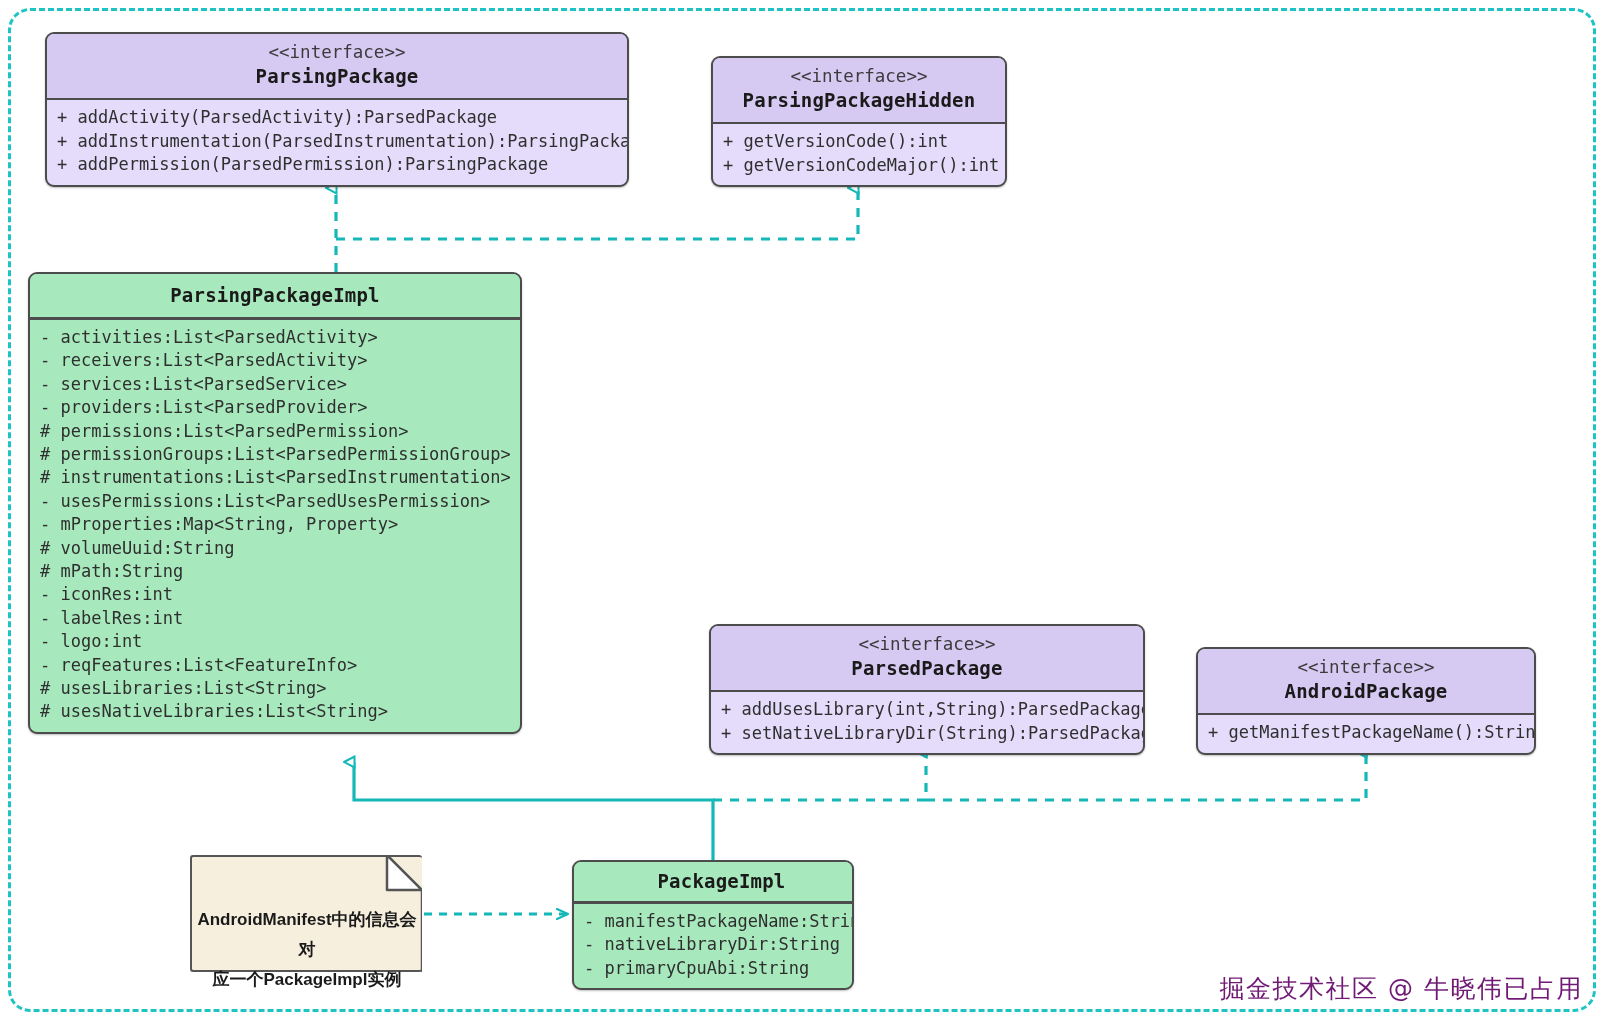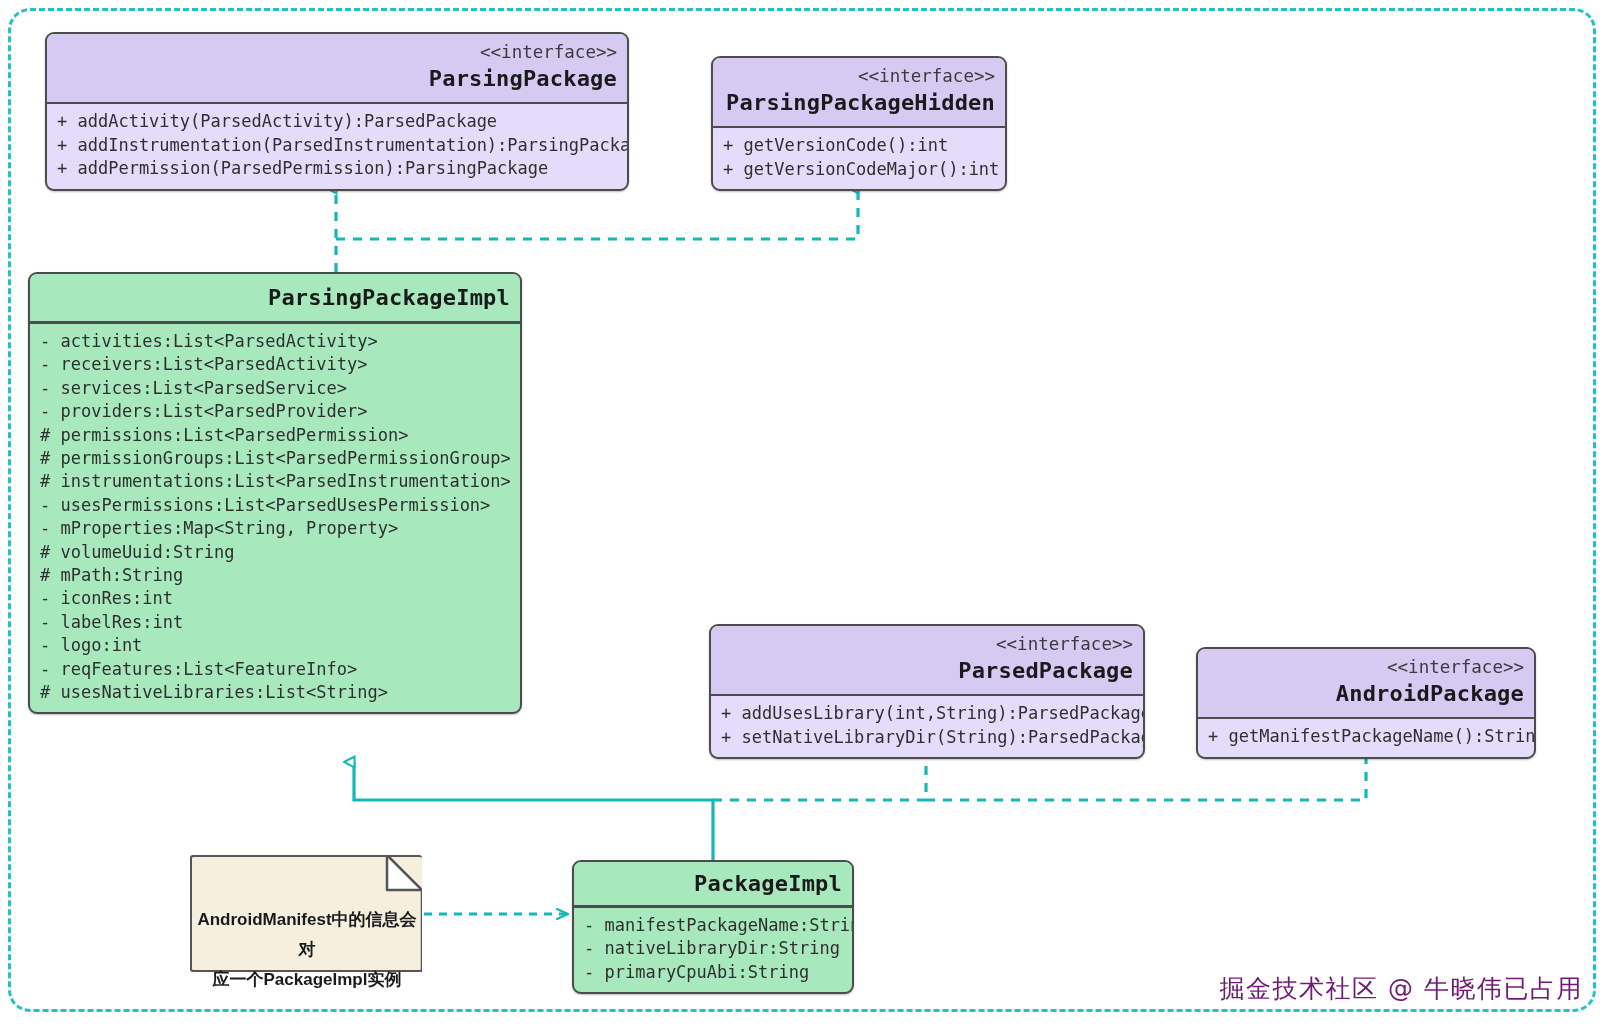--- a/index.html
+++ b/index.html
@@ -34,32 +34,32 @@
   .uml {
     position: absolute;
     box-sizing: border-box;
     border: 2.5px solid #4c4c4c;
     border-radius: 9px;
     overflow: hidden;
     box-shadow: 0 1px 2px rgba(0,0,0,0.25);
   }
   .uml .head {
     padding: 7px 10px 8px 10px;
-    text-align: right;
+    text-align: center;
     line-height: 1.34;
   }
   .uml .stereo {
     font-family: "DejaVu Sans Mono", monospace;
     font-size: 17.5px;
     color: #3b3b3b;
     letter-spacing: 0px;
   }
   .uml .cname {
     font-family: "DejaVu Sans Mono", monospace;
-    font-size: 22px;
+    font-size: 19px;
     font-weight: bold;
     color: #1a1a1a;
     letter-spacing: 0.2px;
   }
   .uml .divider {
     height: 2.5px;
     background: #4c4c4c;
   }
   .uml .members {
     padding: 6px 0 8px 0;
@@ -207,20 +207,21 @@
       <div class="member"># permissionGroups:List&lt;ParsedPermissionGroup&gt;</div>
       <div class="member"># instrumentations:List&lt;ParsedInstrumentation&gt;</div>
       <div class="member">- usesPermissions:List&lt;ParsedUsesPermission&gt;</div>
       <div class="member">- mProperties:Map&lt;String, Property&gt;</div>
       <div class="member"># volumeUuid:String</div>
       <div class="member"># mPath:String</div>
       <div class="member">- iconRes:int</div>
       <div class="member">- labelRes:int</div>
       <div class="member">- logo:int</div>
       <div class="member">- reqFeatures:List&lt;FeatureInfo&gt;</div>
+      <div class="member"># usesLibraries:List&lt;String&gt;</div>
       <div class="member"># usesNativeLibraries:List&lt;String&gt;</div>
     </div>
   </div>
 
   <div class="uml iface" style="left:709px; top:624px; width:436px;">
     <div class="head">
       <div class="stereo">&lt;&lt;interface&gt;&gt;</div>
       <div class="cname">ParsedPackage</div>
     </div>
     <div class="divider"></div>

